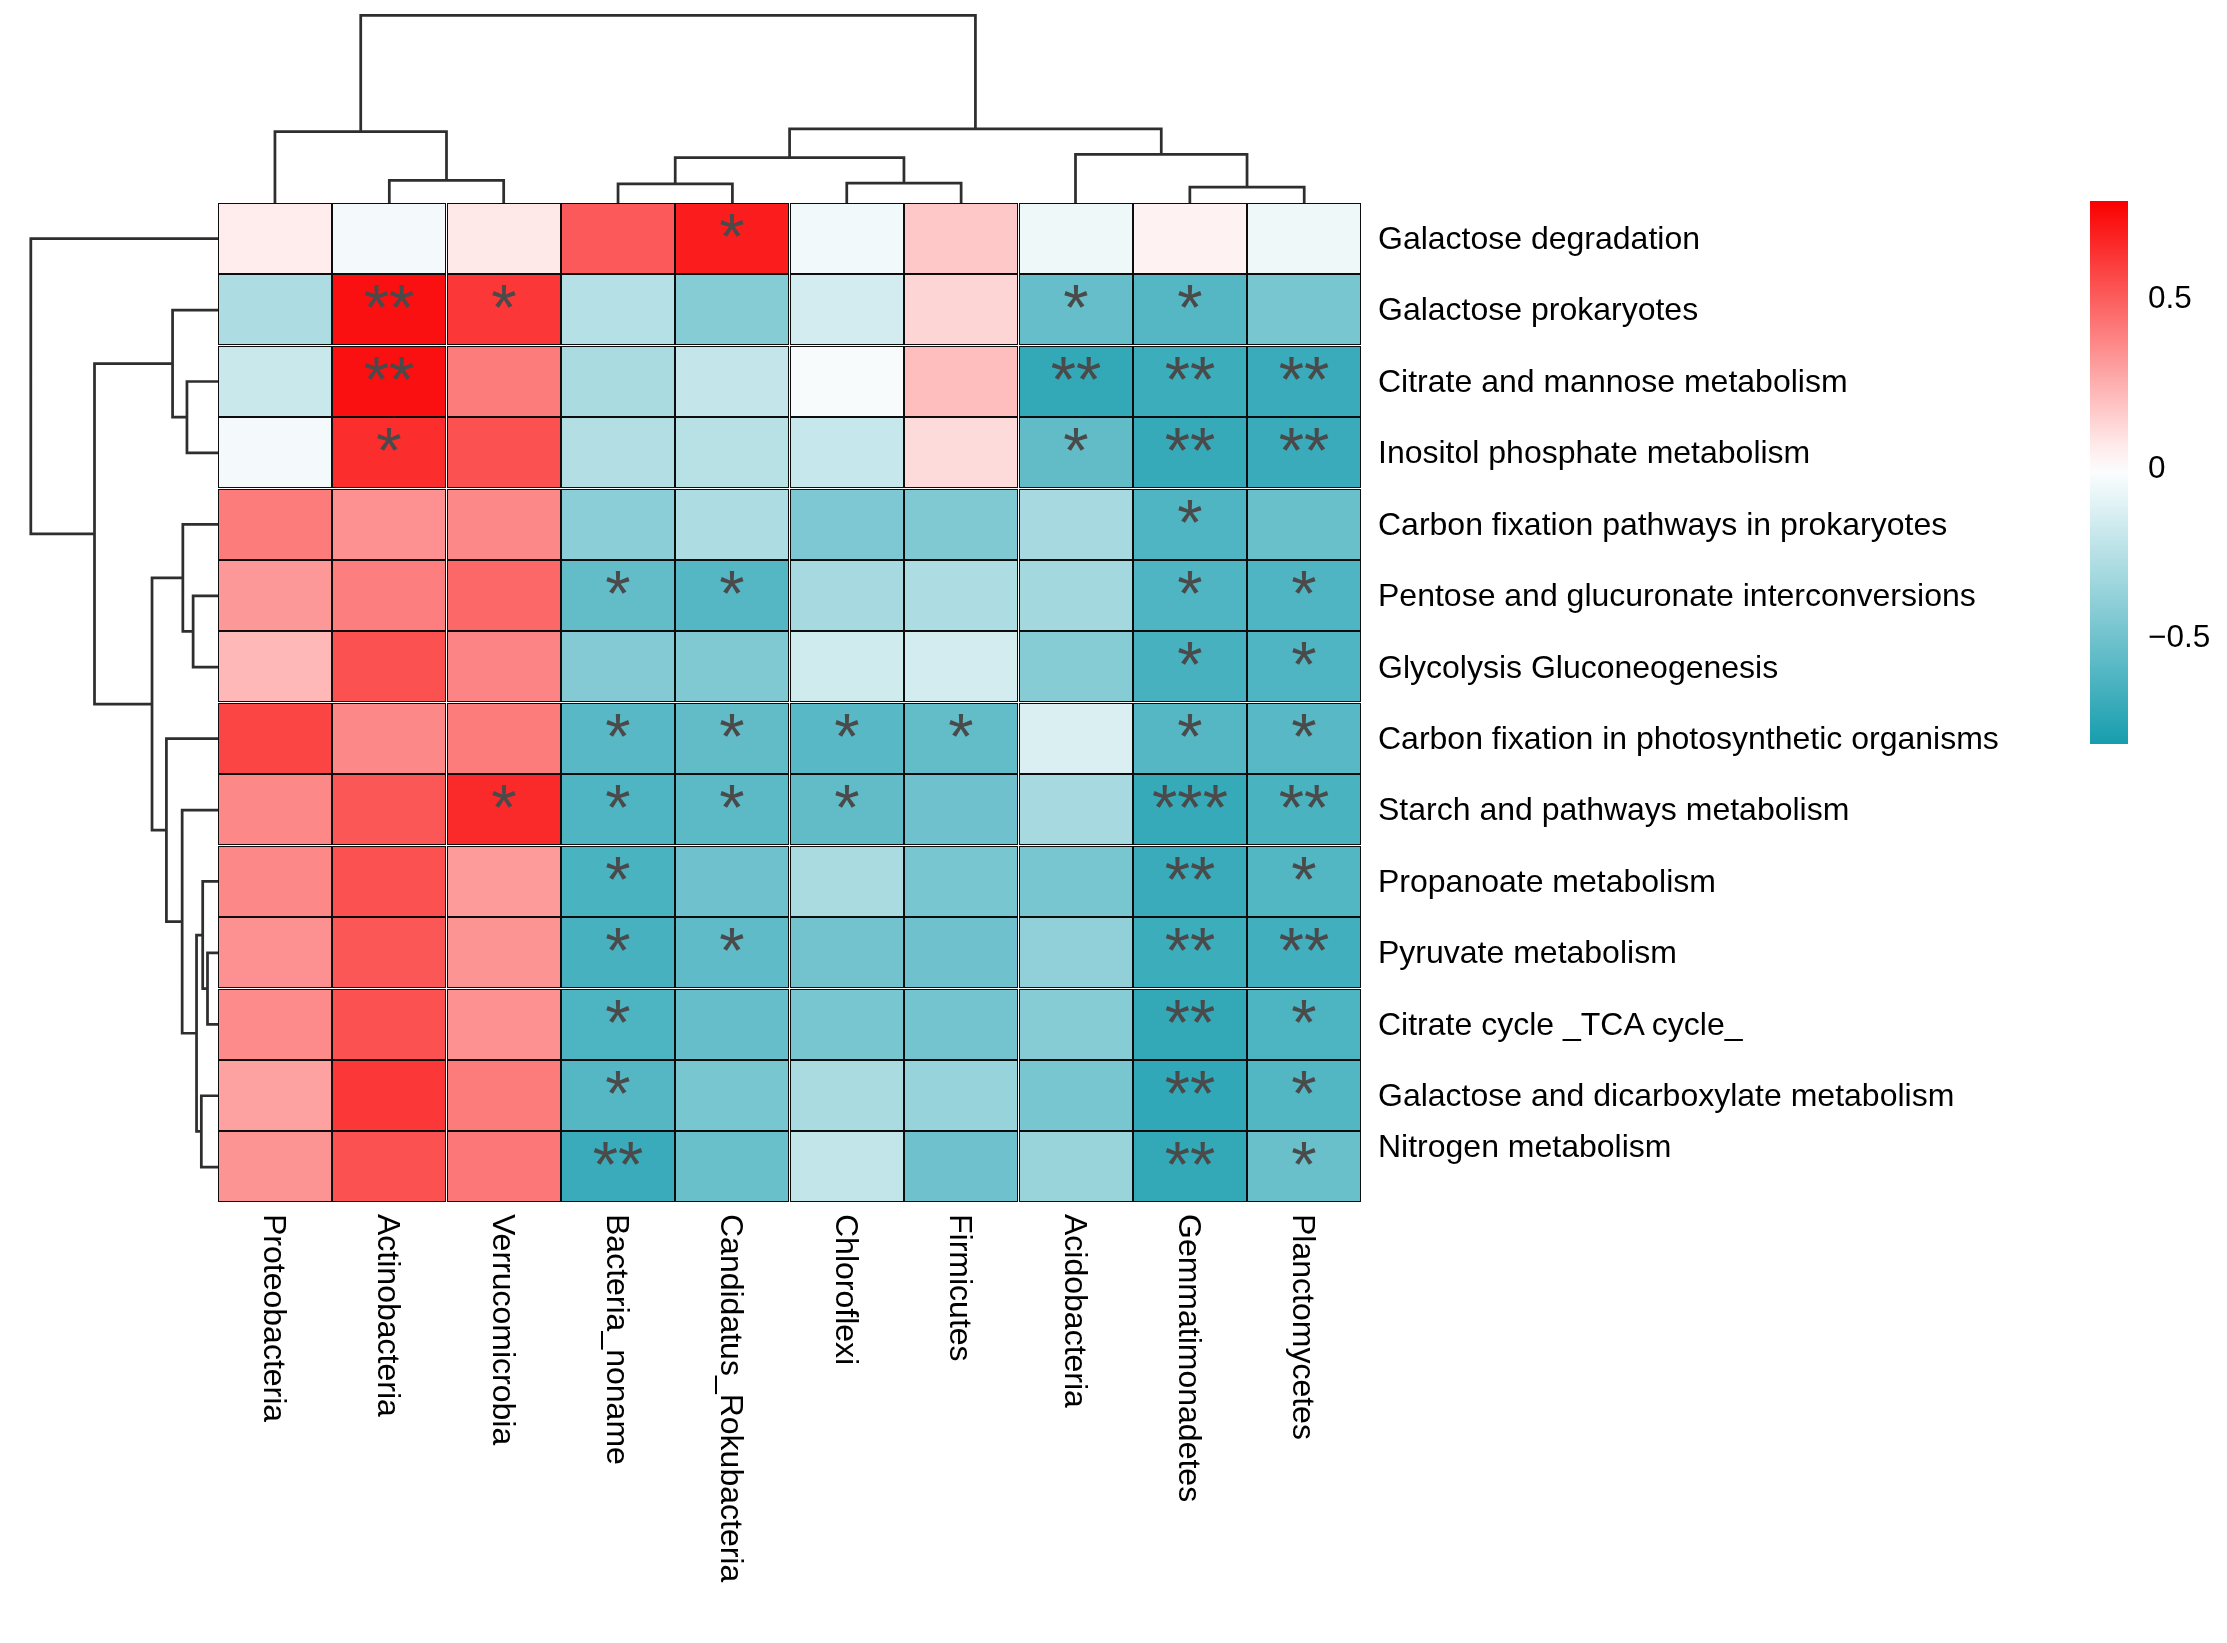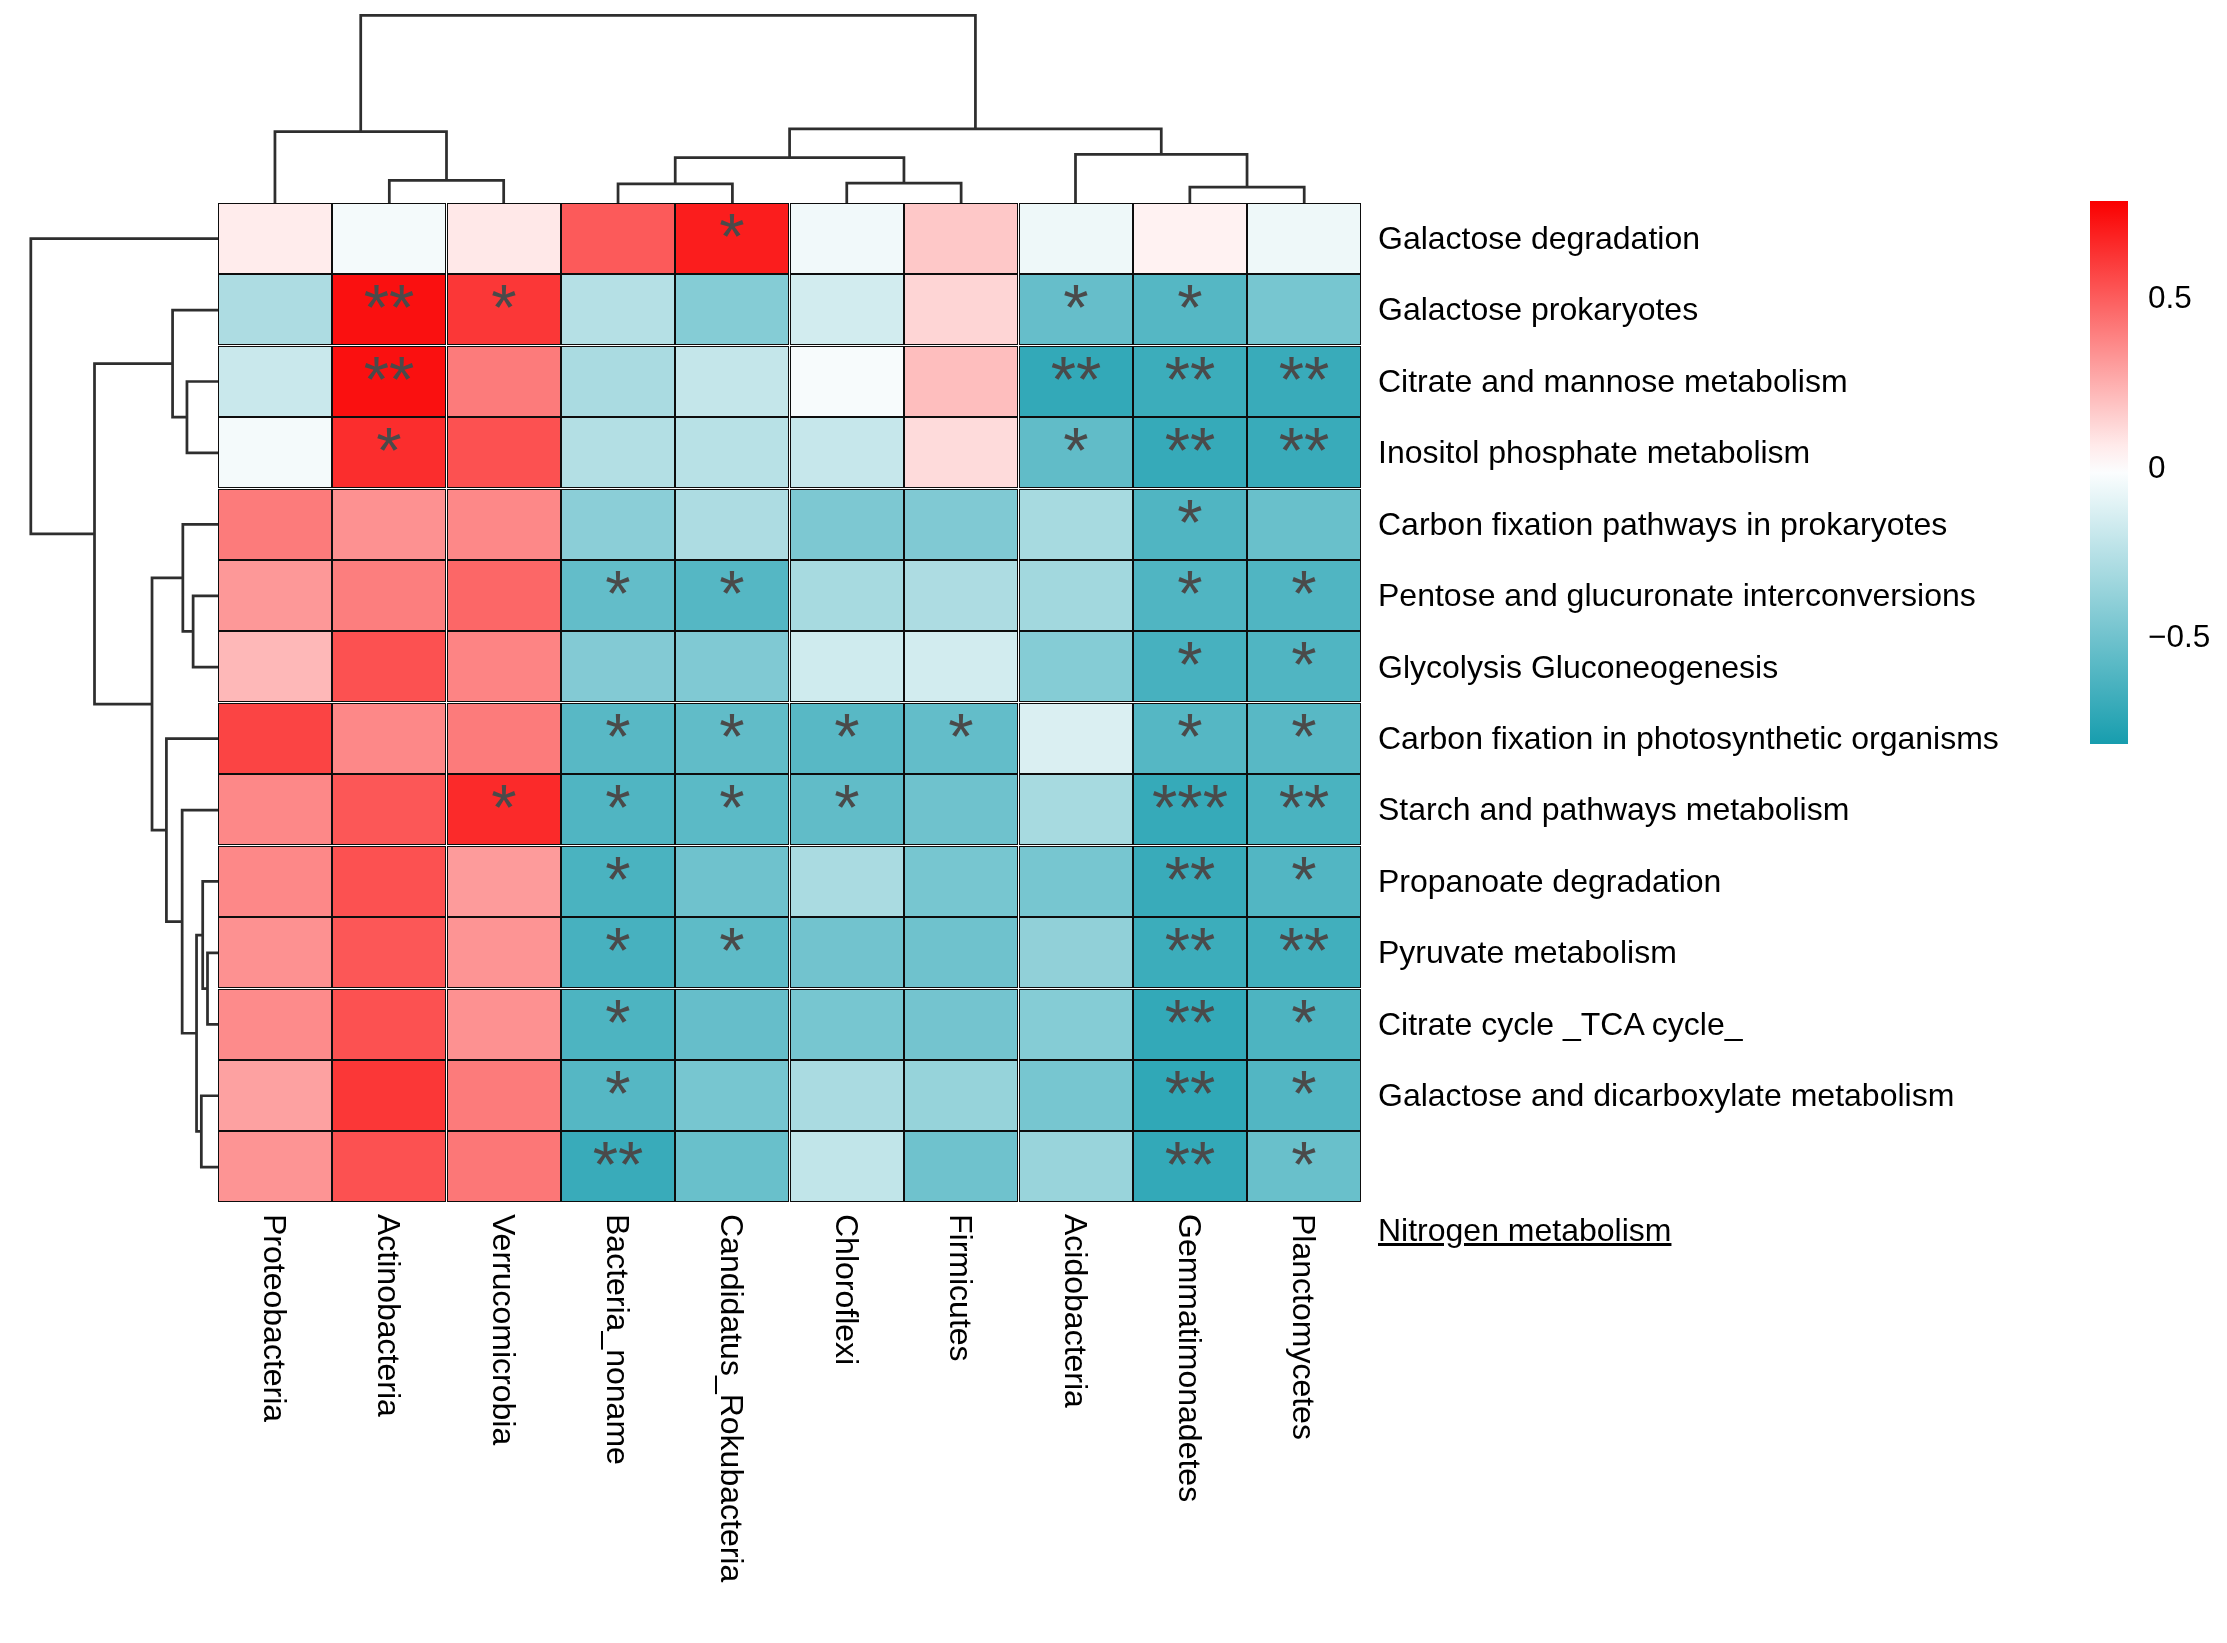--- a/index.html
+++ b/index.html
@@ -269,25 +269,25 @@
   <div id="row-labels">
       <div class="row-label" style="left: 1378px; top: 218px;">Galactose degradation</div>
       <div class="row-label" style="left: 1378px; top: 289px;">Galactose prokaryotes</div>
       <div class="row-label" style="left: 1378px; top: 361px;">Citrate and mannose metabolism</div>
       <div class="row-label" style="left: 1378px; top: 432px;">Inositol phosphate metabolism</div>
       <div class="row-label" style="left: 1378px; top: 504px;">Carbon fixation pathways in prokaryotes</div>
       <div class="row-label" style="left: 1378px; top: 575px;">Pentose and glucuronate interconversions</div>
       <div class="row-label" style="left: 1378px; top: 647px;">Glycolysis  Gluconeogenesis</div>
       <div class="row-label" style="left: 1378px; top: 718px;">Carbon fixation in photosynthetic organisms</div>
       <div class="row-label" style="left: 1378px; top: 789px;">Starch and pathways metabolism</div>
-      <div class="row-label" style="left: 1378px; top: 861px;">Propanoate degradation</div>
+      <div class="row-label" style="left: 1378px; top: 861px;">Propanoate metabolism</div>
       <div class="row-label" style="left: 1378px; top: 932px;">Pyruvate metabolism</div>
       <div class="row-label" style="left: 1378px; top: 1004px;">Citrate cycle _TCA cycle_</div>
       <div class="row-label" style="left: 1378px; top: 1075px;">Galactose and dicarboxylate metabolism</div>
-      <div class="row-label" style="left: 1378px; top: 1210px; text-decoration: underline;">Nitrogen metabolism</div>
+      <div class="row-label" style="left: 1378px; top: 1126px;">Nitrogen metabolism</div>
     </div>
   <div id="col-labels">
       <div class="col-label" style="left: 256px; top: 1214px;">Proteobacteria</div>
       <div class="col-label" style="left: 370px; top: 1214px;">Actinobacteria</div>
       <div class="col-label" style="left: 485px; top: 1214px;">Verrucomicrobia</div>
       <div class="col-label" style="left: 599px; top: 1214px;">Bacteria_noname</div>
       <div class="col-label" style="left: 713px; top: 1214px;">Candidatus_Rokubacteria</div>
       <div class="col-label" style="left: 828px; top: 1214px;">Chloroflexi</div>
       <div class="col-label" style="left: 942px; top: 1214px;">Firmicutes</div>
       <div class="col-label" style="left: 1057px; top: 1214px;">Acidobacteria</div>

